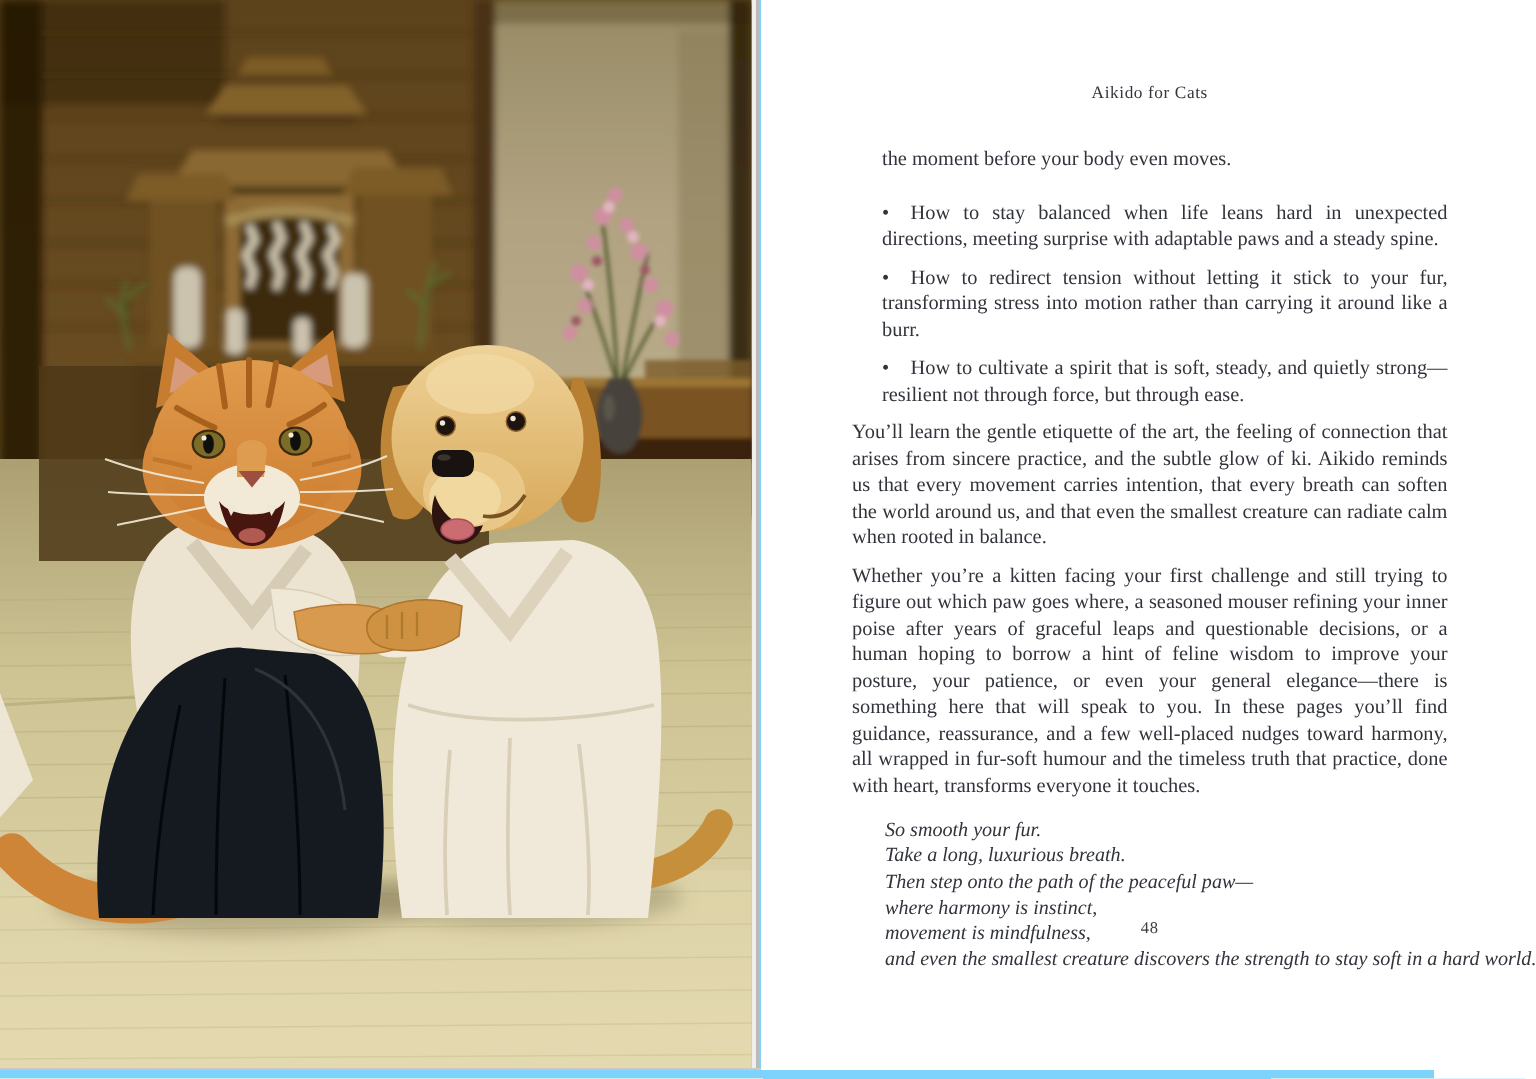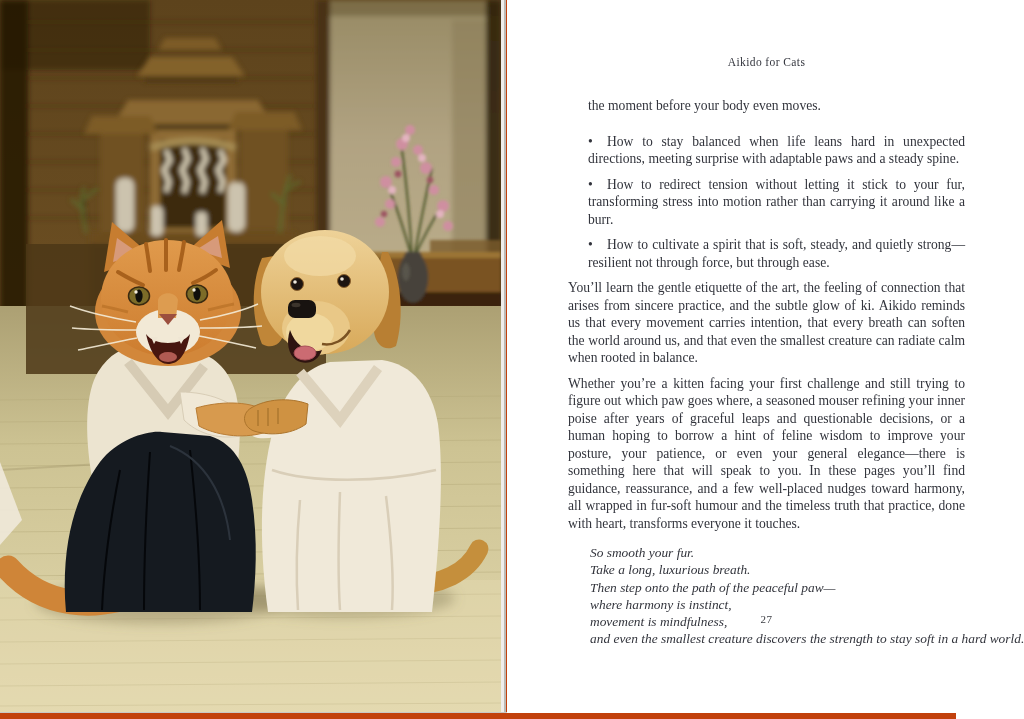--- a/index.html
+++ b/index.html
@@ -1,17 +1,17 @@
 <!DOCTYPE html>
 <html><head>
 <meta charset="utf-8">
 <style>
   html,body{margin:0;padding:0;background:#ffffff;}
   body{width:1024px;height:719px;overflow:hidden;font-family:"Liberation Serif","DejaVu Serif",serif;}
-  .spread{position:relative;width:956px;height:719px;background:#c2410c;}
+  .spread{position:relative;width:956px;height:719px;background:#7dd3fc;}
 
   
   .photo-page{position:absolute;left:0;top:0;width:501px;height:713px;overflow:hidden;}
   .photo-page svg{display:block;width:501px;height:713px;}
 
   
   .gutter-line{position:absolute;left:504px;top:0;width:2px;height:713px;background:#bcbab6;}
   .gutter-soft{position:absolute;left:501px;top:0;width:3px;height:713px;background:#efeeec;}
   .bottom-edge{position:absolute;left:0;top:712px;width:1024px;height:1px;background:#c9c8c5;}
 
@@ -313,17 +313,17 @@
         <div class="verse">
           <div>So smooth your fur.</div>
           <div>Take a long, luxurious breath.</div>
           <div>Then step onto the path of the peaceful paw—</div>
           <div>where harmony is instinct,</div>
           <div>movement is mindfulness,</div>
           <div>and even the smallest creature discovers the strength to stay soft in a hard world.</div>
         </div>
       </div>
 
-      <div class="page-number">27</div>
+      <div class="page-number">48</div>
     </div>
   </div>
 
 </div>
 
 </body></html>

